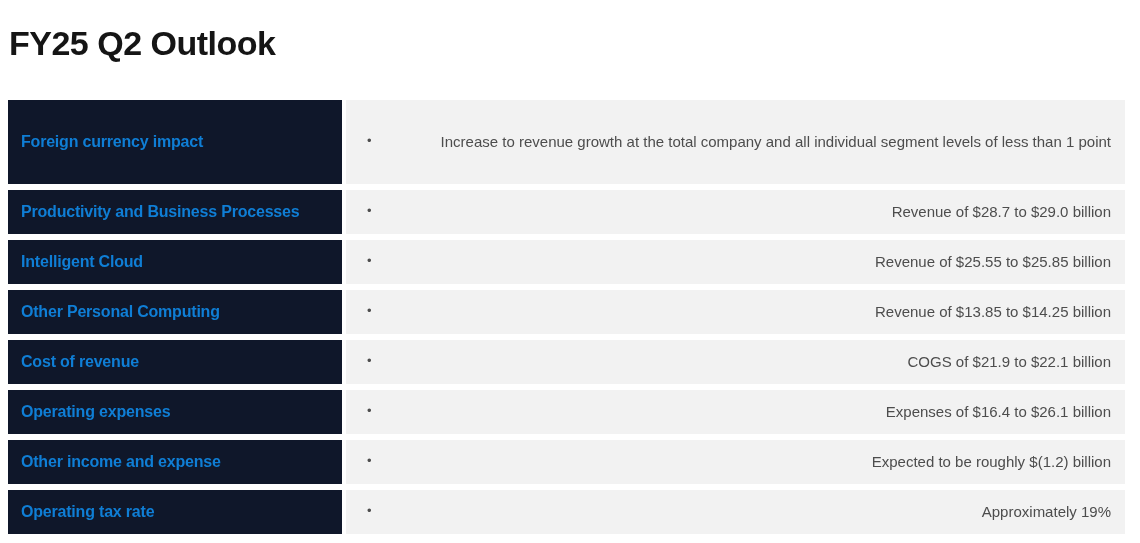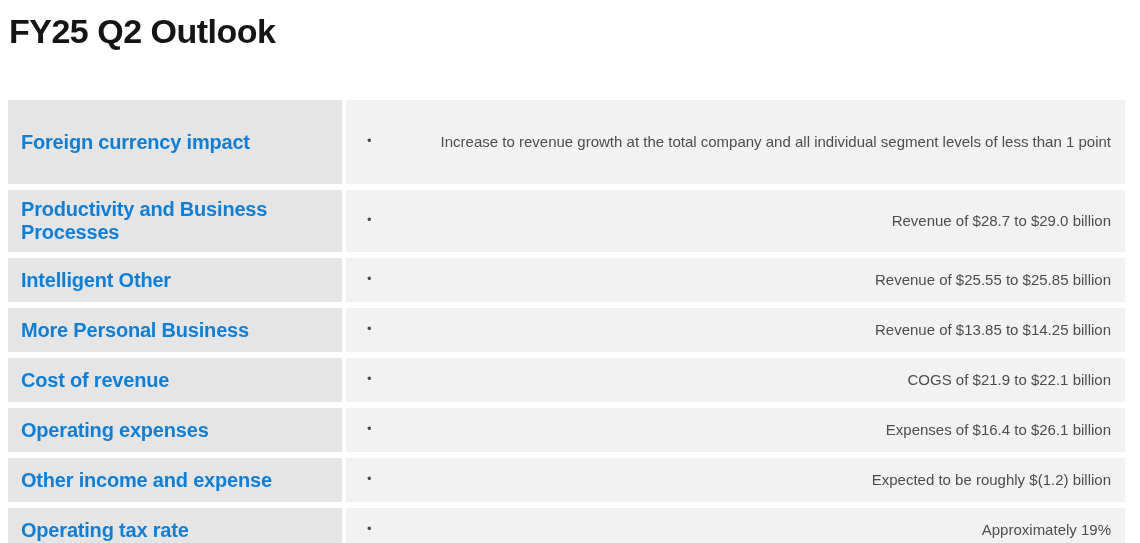--- a/index.html
+++ b/index.html
@@ -13,21 +13,21 @@
   }
   .page {
     position: relative;
     width: 1140px;
     height: 543px;
     background: #ffffff;
   }
   .title {
     position: absolute;
     left: 9px;
-    top: 12px;
+    top: 24px;
     margin: 0;
     font-size: 34px;
     font-weight: 700;
     letter-spacing: -0.5px;
     color: #151515;
   }
   .outlook-table {
     position: absolute;
     left: 8px;
     top: 100px;
@@ -38,25 +38,25 @@
     align-items: stretch;
     margin-bottom: 6px;
     min-height: 44px;
   }
   .row:first-child {
     min-height: 84px;
   }
   .label-cell {
     width: 334px;
     box-sizing: border-box;
-    background: #e5e5e5;
+    background: #0f172a;
     display: flex;
     align-items: center;
     padding: 8px 10px 8px 13px;
-    font-size: 20px;
+    font-size: 16px;
     font-weight: 700;
     color: #0f7ed5;
     letter-spacing: -0.2px;
   }
   .content-cell {
     flex: 1;
     box-sizing: border-box;
     background: #f2f2f2;
     margin-left: 4px;
     display: flex;
@@ -105,30 +105,30 @@
   <div class="row">
     <div class="label-cell">Productivity and Business Processes</div>
     <div class="content-cell">
       <ul class="bullet-list">
             <li class="bullet-item">Revenue of $28.7 to $29.0 billion</li>
           </ul>
     </div>
   </div>
 
   <div class="row">
-    <div class="label-cell">Intelligent Other</div>
+    <div class="label-cell">Intelligent Cloud</div>
     <div class="content-cell">
       <ul class="bullet-list">
             <li class="bullet-item">Revenue of $25.55 to $25.85 billion</li>
           </ul>
     </div>
   </div>
 
   <div class="row">
-    <div class="label-cell">More Personal Business</div>
+    <div class="label-cell">Other Personal Computing</div>
     <div class="content-cell">
       <ul class="bullet-list">
             <li class="bullet-item">Revenue of $13.85 to $14.25 billion</li>
           </ul>
     </div>
   </div>
 
   <div class="row">
     <div class="label-cell">Cost of revenue</div>
     <div class="content-cell">

